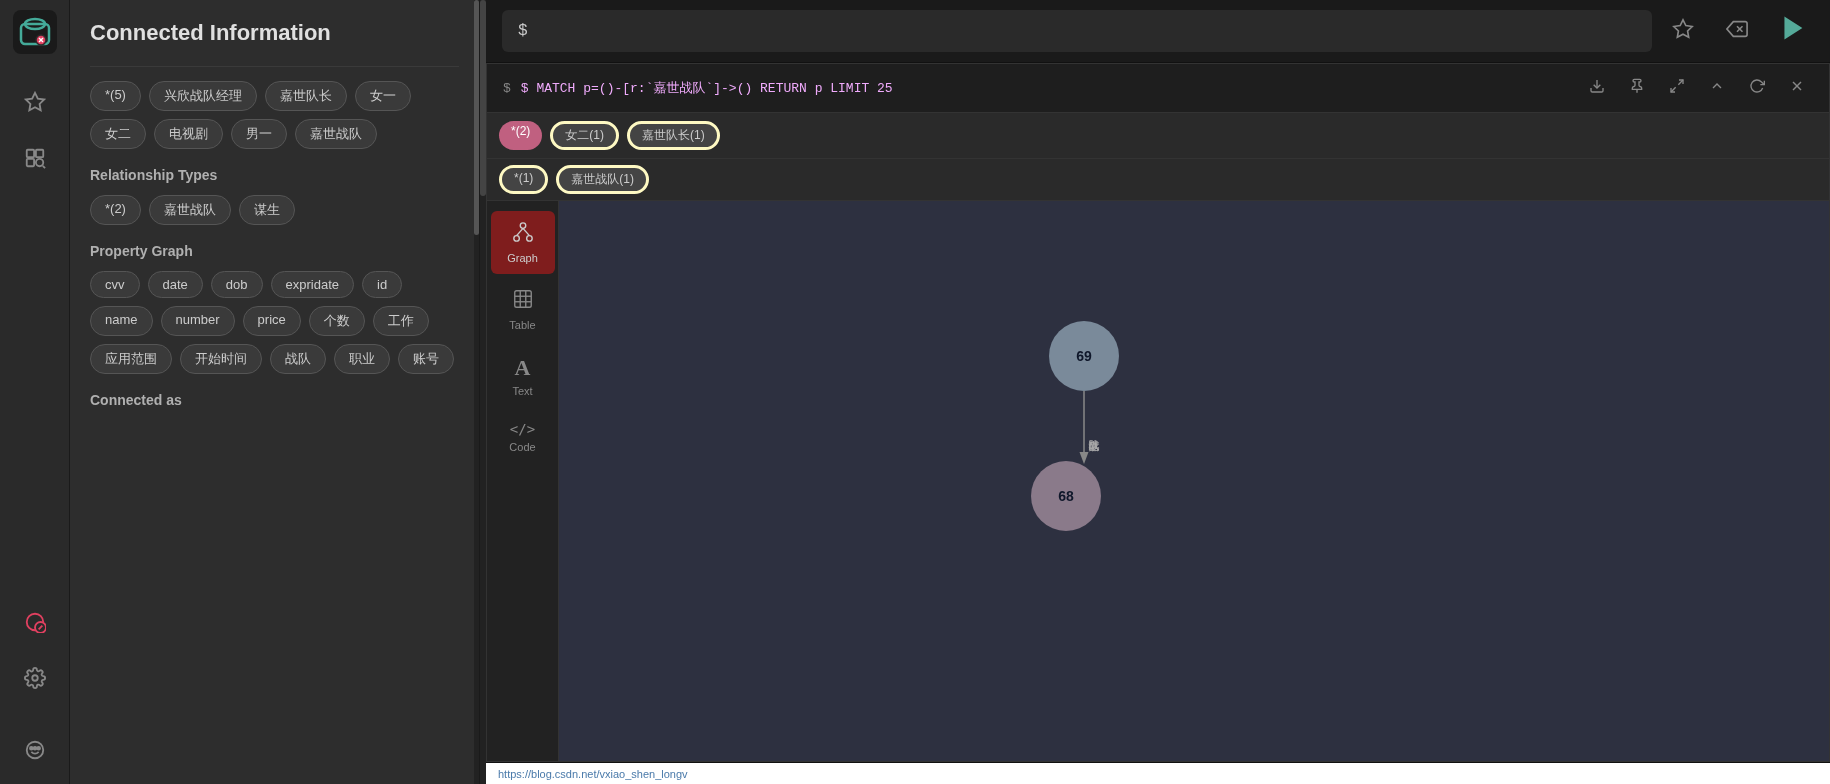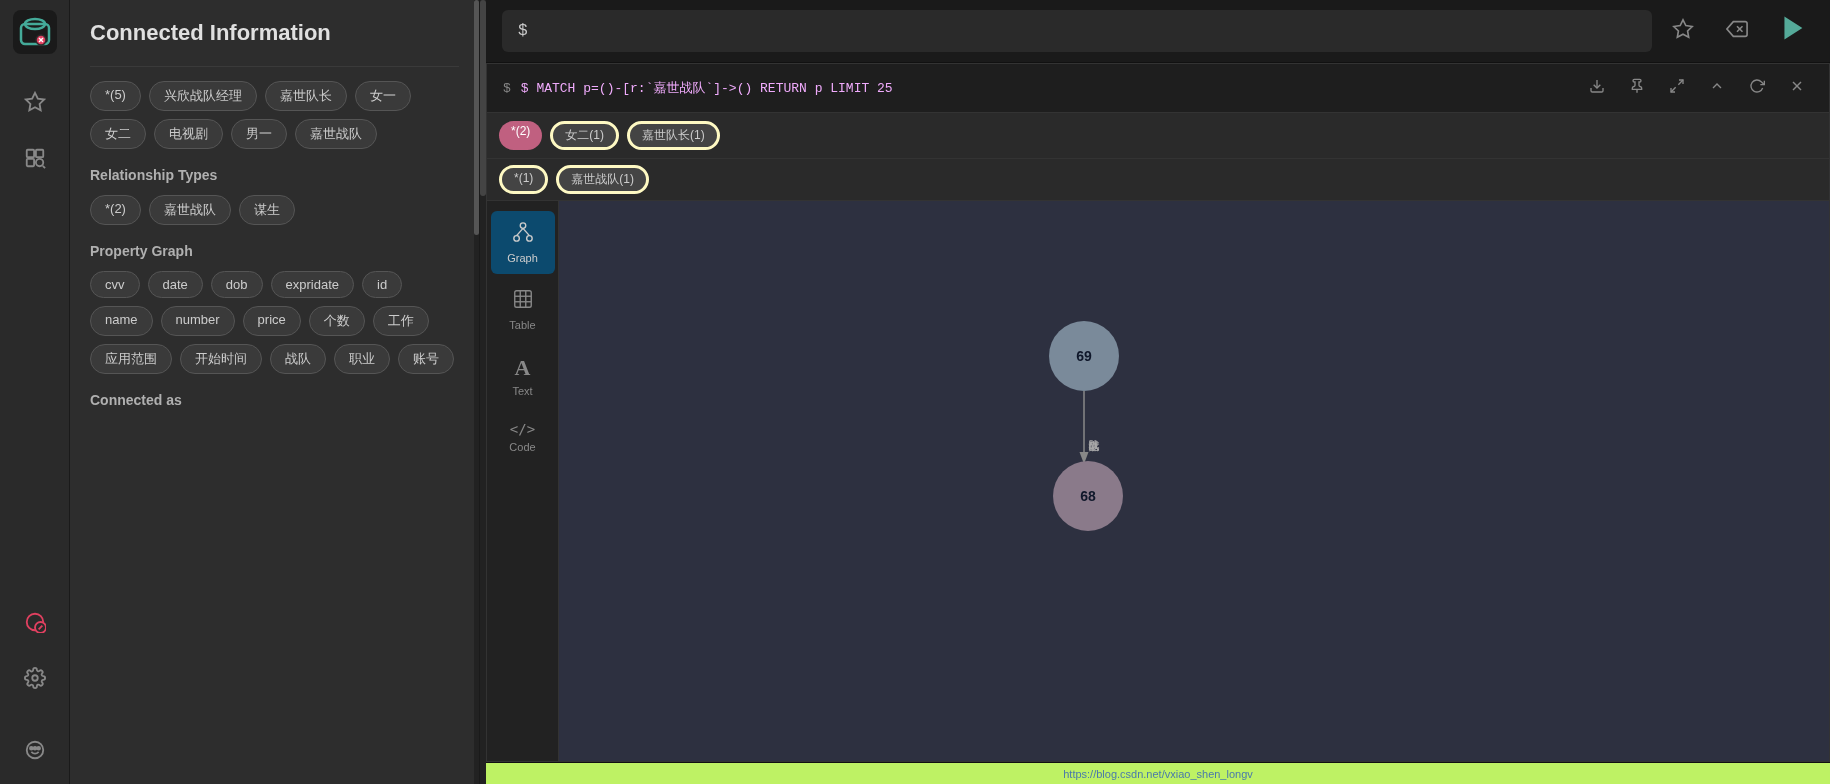--- a/index.html
+++ b/index.html
@@ -220,21 +220,21 @@
       padding: 10px 4px;
       display: flex;
       flex-direction: column;
       align-items: center;
       gap: 4px;
       cursor: pointer;
       border-radius: 6px;
       margin: 2px;
       color: #888;
     }
-    .view-tab.active { background: #0c4a6e; color: #ccc; }
+    .view-tab.active { background: #7f1d1d; color: #ccc; }
     .view-tab-icon { font-size: 20px; }
     .view-tab-label { font-size: 11px; }
 
     
     .graph-canvas {
       flex: 1;
       position: relative;
       background: #2d3040;
       overflow: hidden;
     }
@@ -255,41 +255,41 @@
       width: 70px;
       height: 70px;
       background: #7a8a9a;
       left: 490px;
       top: 120px;
     }
     .node-68 {
       width: 70px;
       height: 70px;
       background: #8a7a8a;
-      left: 494px;
+      left: 472px;
       top: 260px;
     }
 
     
     .graph-svg {
       position: absolute;
       top: 0;
       left: 0;
       width: 100%;
       height: 100%;
       pointer-events: none;
     }
 
     
     .status-bar {
       height: 22px;
-      background: #bef264;
-      display: flex;
-      align-items: center;
-      justify-content: center;
+      background: #ffffff;
+      display: flex;
+      align-items: center;
+      justify-content: flex-start;
       padding: 0 12px;
       font-size: 11px;
       color: #4a7aaa;
       border-top: 1px solid #111;
     }
 
     
     .logo-svg {
       width: 36px;
       height: 36px;

